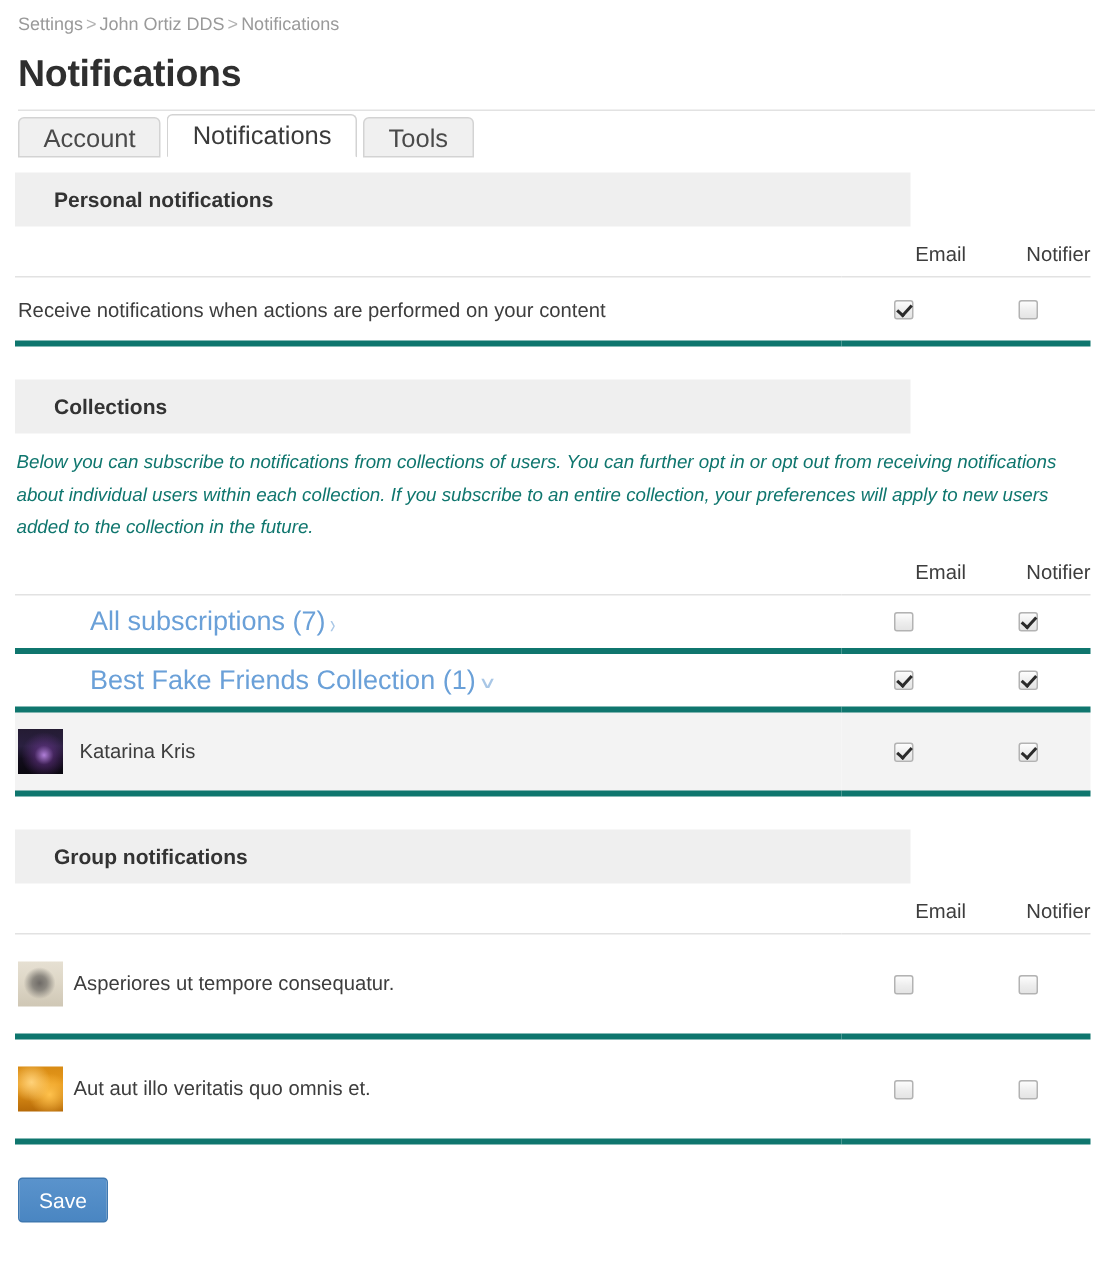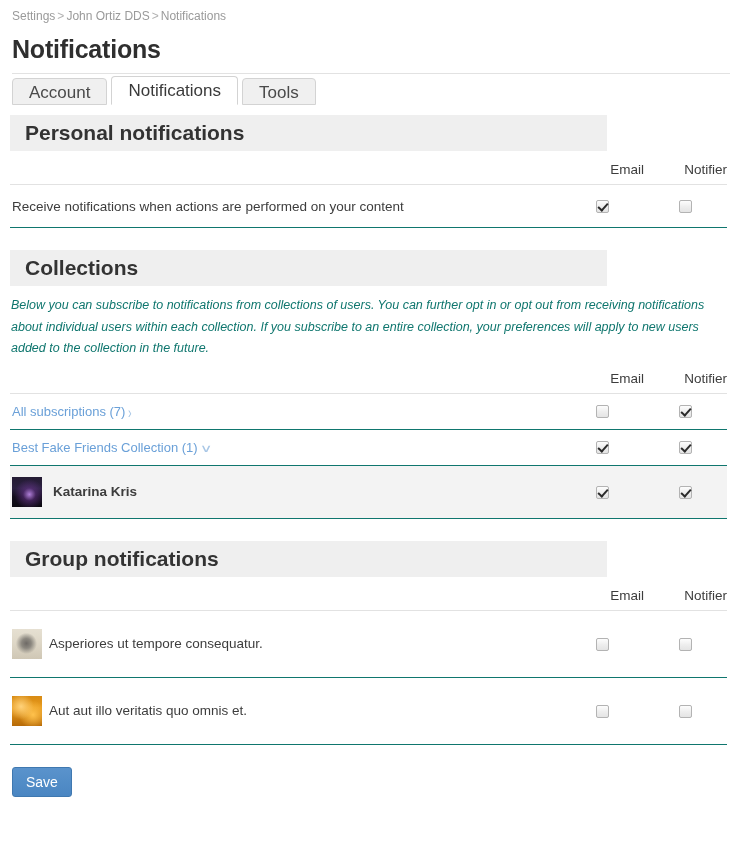--- a/index.html
+++ b/index.html
@@ -71,24 +71,24 @@
     line-height: 28px;
     color: #3a3a3a;
     top: 1px;
   }
 
   
   .section-head {
     background: #efefef;
     height: 36px;
     line-height: 36px;
-    font-size: 21px;
+    font-size: 14px;
     font-weight: bold;
     color: #333333;
-    padding-left: 15px;
+    padding-left: 26px;
     box-sizing: border-box;
     margin-top: 11px;
     width: 597px;
   }
   .section-head.collections { margin-top: 22px; }
   .section-head.groups { margin-top: 22px; }
 
   
   .intro {
     font-style: italic;
@@ -111,39 +111,40 @@
     color: #3d3d3d;
     text-align: right;
     padding: 0 0 7px 0;
     vertical-align: bottom;
     height: 26px;
   }
   .tbl th.lbl { text-align: left; }
   .tbl thead tr { border-bottom: 1px solid #e2e2e2; }
 
   .tbl td {
-    border-bottom: 1px solid #0f766e;
+    border-bottom: 4px solid #0f766e;
     padding: 0;
     vertical-align: middle;
     font-size: 13.5px;
     color: #3d3d3d;
   }
   .tbl td.lbl { padding-left: 2px; }
   .tbl td.chk { text-align: center; }
 
   .row-personal td { height: 42px; }
   .row-coll td { height: 35px; }
   .row-user td { height: 52px; background: #f3f3f3; }
   .row-group td { height: 66px; }
 
   a.link {
     color: #6aa0d8;
     text-decoration: none;
-    font-size: 13px;
+    font-size: 18px;
     cursor: pointer;
+    margin-left: 48px;
   }
   .chev {
     color: #a9c7e6;
     font-size: 12px;
     padding-left: 3px;
     display: inline-block;
   }
   .chev.right { transform: scaleY(1.45) scaleX(0.9); }
   .chev.down  { transform: scaleX(1.45) scaleY(0.9); }
 
@@ -164,21 +165,21 @@
       radial-gradient(ellipse at 48% 48%, #6e6a66 0%, #8c8880 22%, rgba(190,184,172,0) 48%),
       linear-gradient(to bottom, #e6e0d2 0%, #ded7c7 45%, #cfc7b5 100%);
   }
   .thumb.g2 {
     background:
       radial-gradient(circle at 30% 35%, #ffd27a 0%, rgba(255,190,80,0) 45%),
       radial-gradient(circle at 70% 62%, #ffc24d 0%, rgba(230,140,30,0) 50%),
       linear-gradient(to bottom, #d88b14 0%, #e89a1c 40%, #b66a08 100%);
   }
   .user-cell { padding-left: 30px; }
-  .user-cell .name { padding-left: 11px; vertical-align: middle; font-weight: bold; }
+  .user-cell .name { padding-left: 11px; vertical-align: middle; }
   .group-cell .name { padding-left: 7px; vertical-align: middle; }
 
   
   .cb {
     display: inline-block;
     width: 13px; height: 13px;
     border: 1px solid #b3b3b3;
     border-radius: 2px;
     background: linear-gradient(to bottom, #fdfdfd 0%, #ededed 55%, #e4e4e4 100%);
     position: relative;

